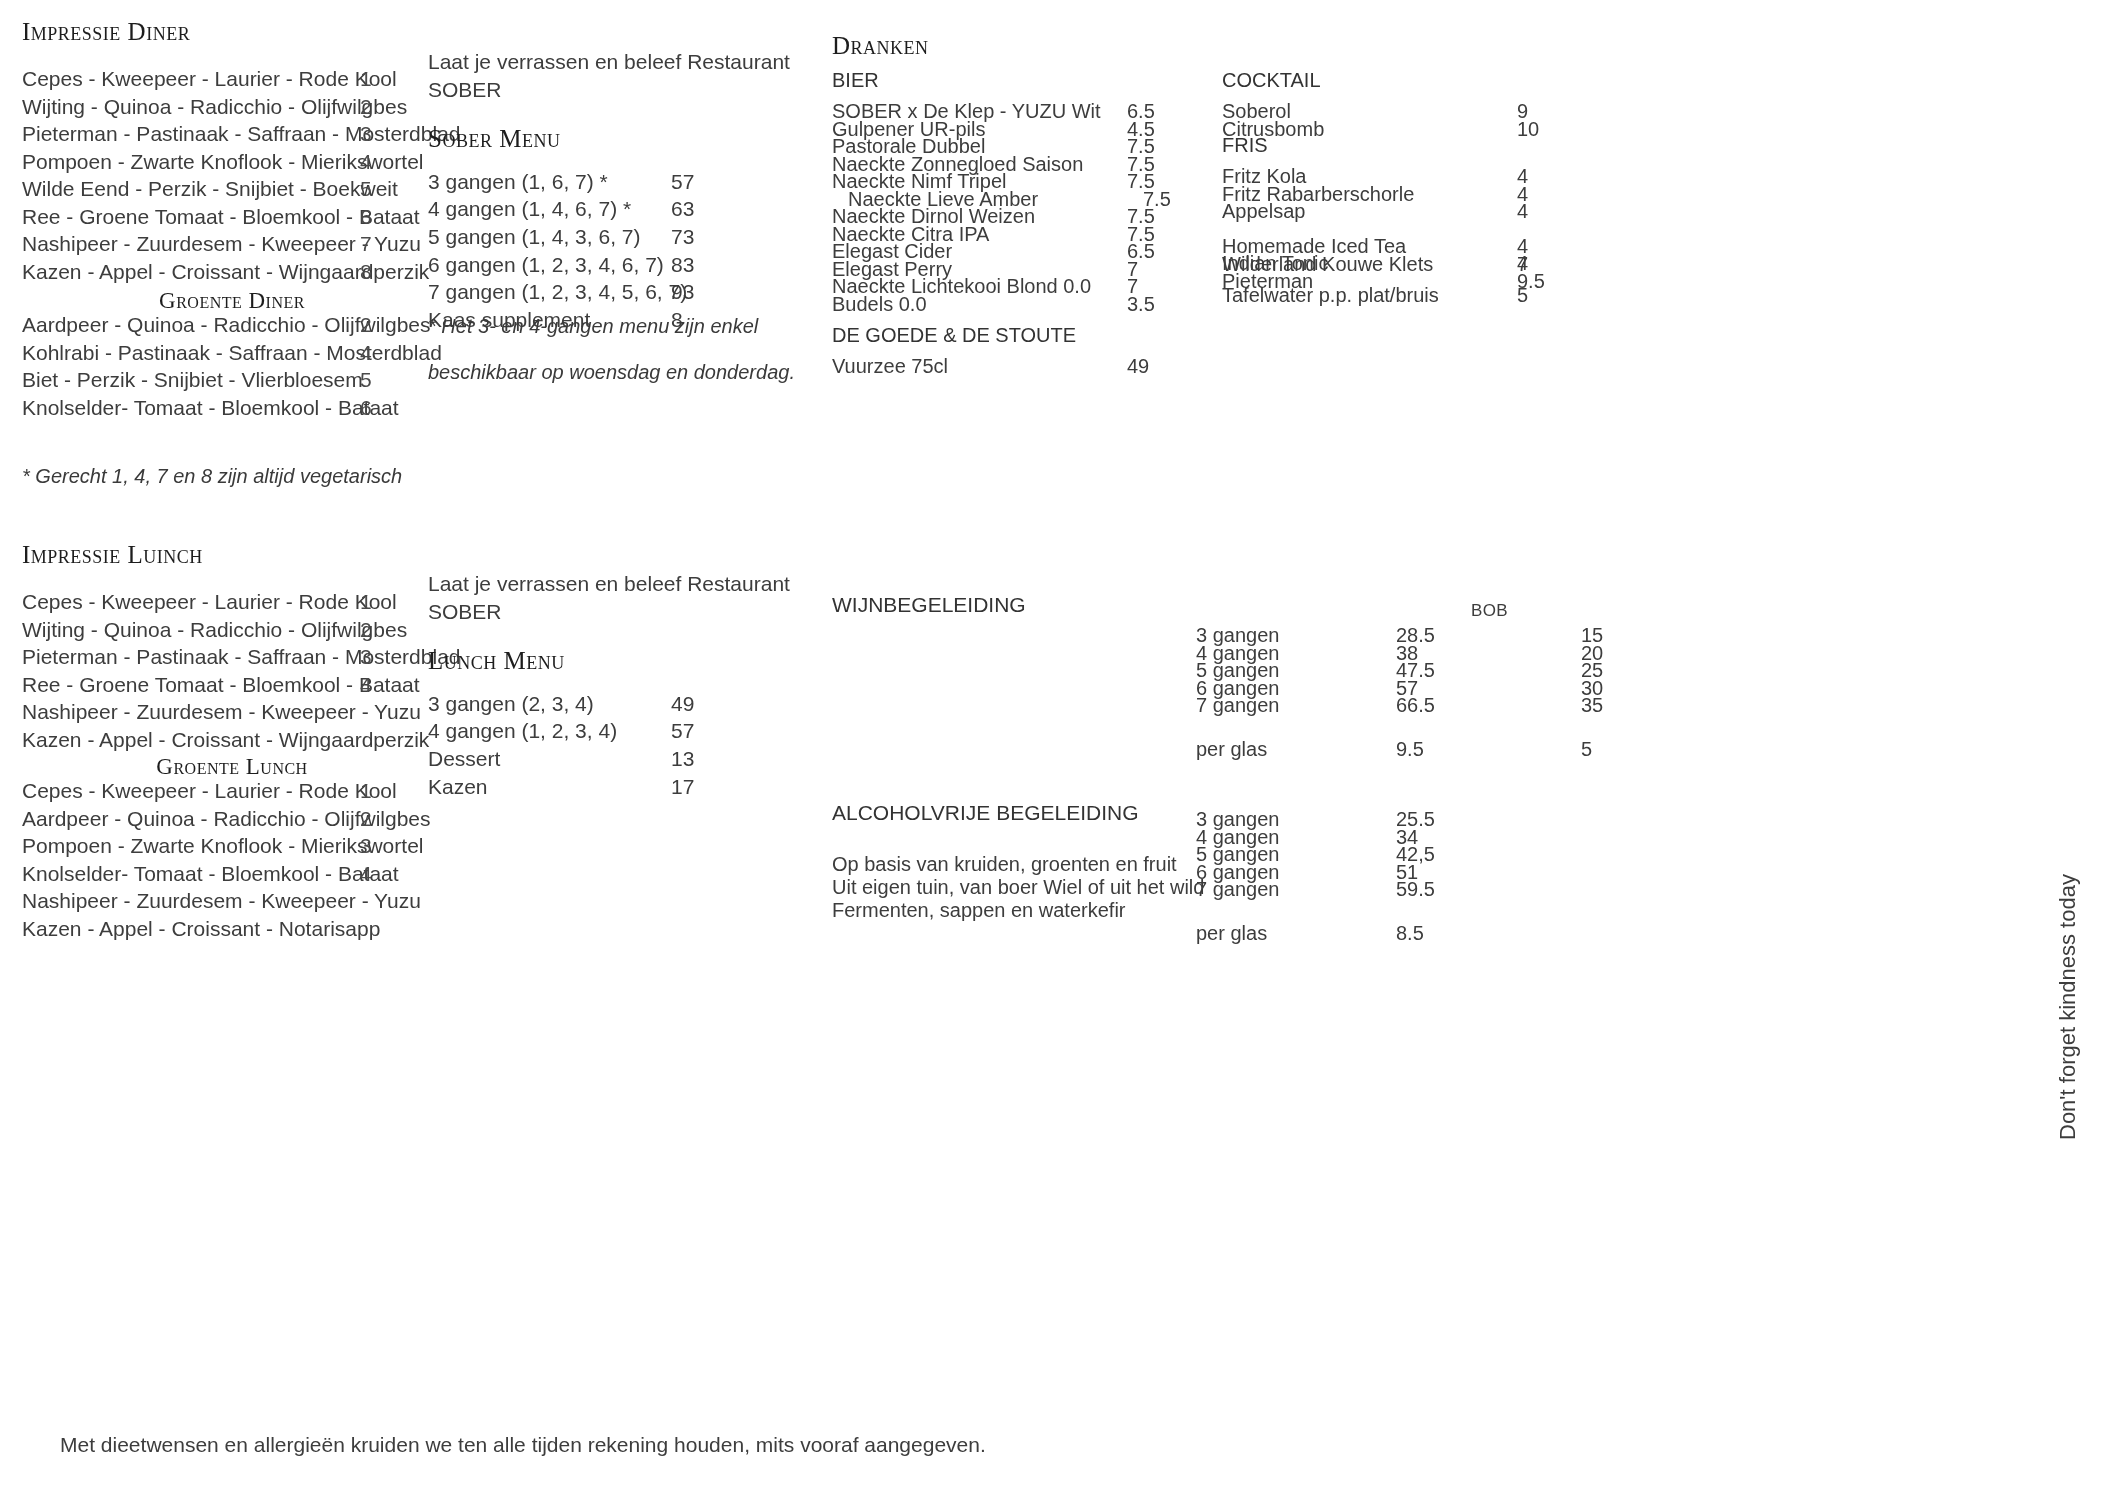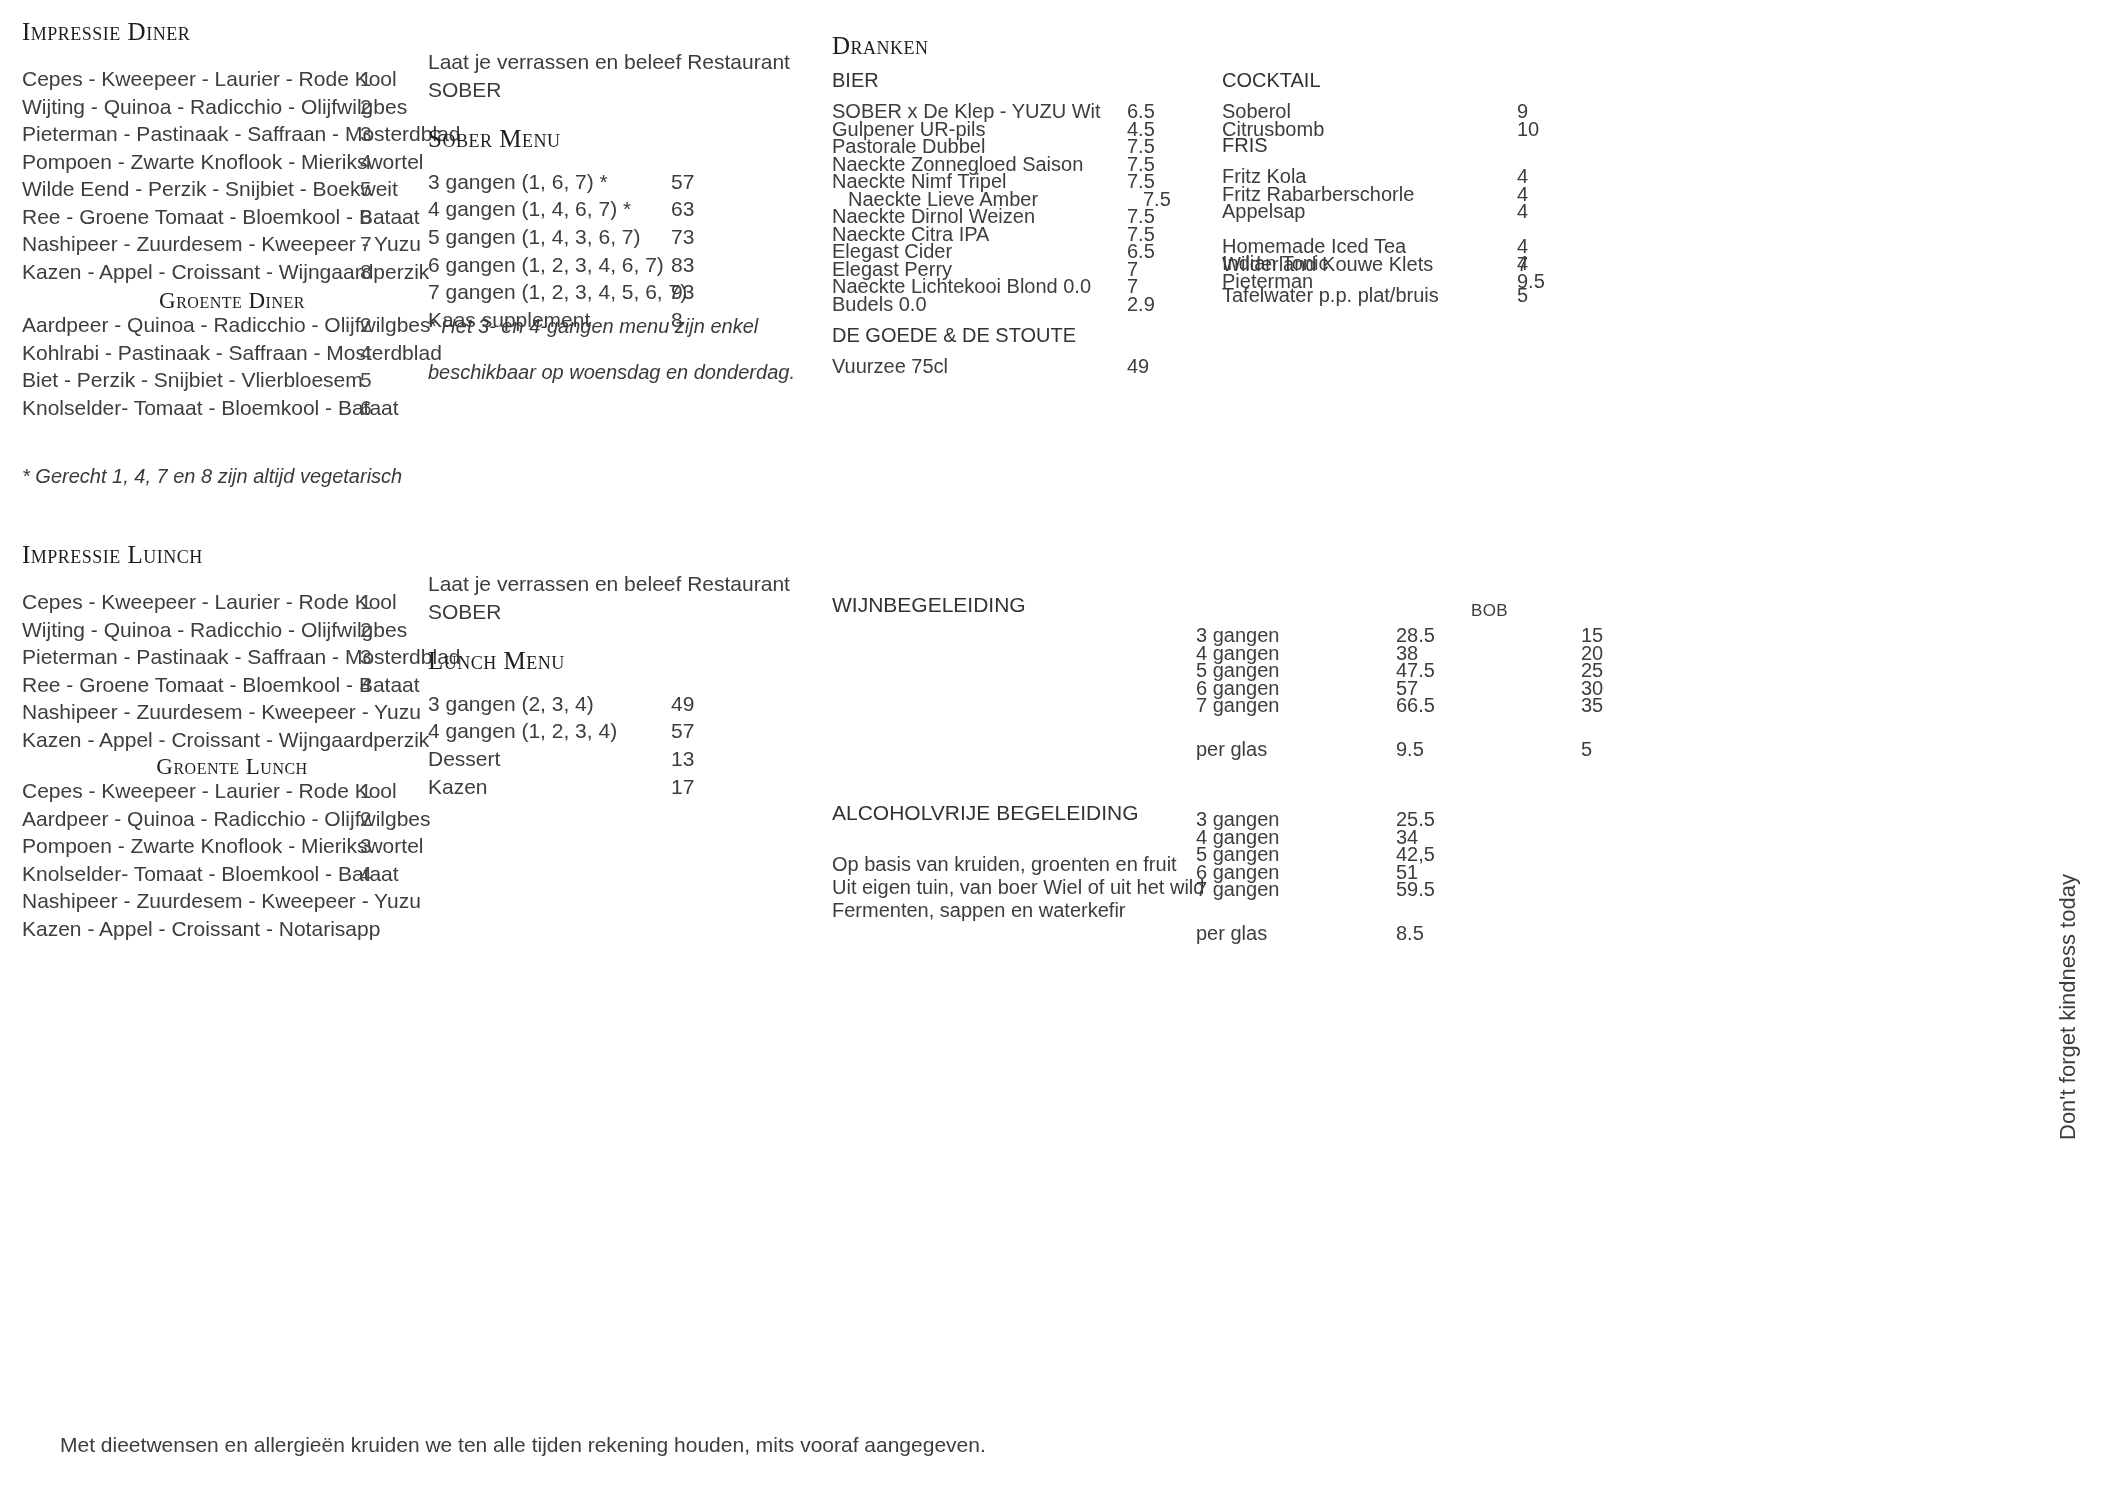--- a/index.html
+++ b/index.html
@@ -227,21 +227,21 @@
       <div class="drink-row" style="position: absolute; top: 17.5px; left: 0px; width: 380px;"><span>Gulpener UR-pils</span><span class="price">4.5</span></div>
       <div class="drink-row" style="position: absolute; top: 35px; left: 0px; width: 380px;"><span>Pastorale Dubbel</span><span class="price">7.5</span></div>
       <div class="drink-row" style="position: absolute; top: 52.5px; left: 0px; width: 380px;"><span>Naeckte Zonnegloed Saison</span><span class="price">7.5</span></div>
       <div class="drink-row" style="position: absolute; top: 70px; left: 0px; width: 380px;"><span>Naeckte Nimf Tripel</span><span class="price">7.5</span></div>
       <div class="drink-row" style="position: absolute; top: 87.5px; left: 16px; width: 380px;"><span>Naeckte Lieve Amber</span><span class="price">7.5</span></div>
       <div class="drink-row" style="position: absolute; top: 105px; left: 0px; width: 380px;"><span>Naeckte Dirnol Weizen</span><span class="price">7.5</span></div>
       <div class="drink-row" style="position: absolute; top: 122.5px; left: 0px; width: 380px;"><span>Naeckte Citra IPA</span><span class="price">7.5</span></div>
       <div class="drink-row" style="position: absolute; top: 140px; left: 0px; width: 380px;"><span>Elegast Cider</span><span class="price">6.5</span></div>
       <div class="drink-row" style="position: absolute; top: 157.5px; left: 0px; width: 380px;"><span>Elegast Perry</span><span class="price">7</span></div>
       <div class="drink-row" style="position: absolute; top: 175px; left: 0px; width: 380px;"><span>Naeckte Lichtekooi Blond 0.0</span><span class="price">7</span></div>
-      <div class="drink-row" style="position: absolute; top: 192.5px; left: 0px; width: 380px;"><span>Budels 0.0</span><span class="price">2.9</span></div>
+      <div class="drink-row" style="position: absolute; top: 192.5px; left: 0px; width: 380px;"><span>Budels 0.0</span><span class="price">3.5</span></div>
     </div>
 </div>
 
 <div class="drink-block" style="left:832px; top:325px;">
   <div class="drink-cat">DE GOEDE &amp; DE STOUTE</div>
   <div id="goede-rows" style="margin-top: 11px; position: relative; height: 17.5px;">
       <div class="drink-row" style="position: absolute; top: 0px; left: 0px; width: 380px;"><span>Vuurzee 75cl</span><span class="price">49</span></div>
     </div>
 </div>
 

